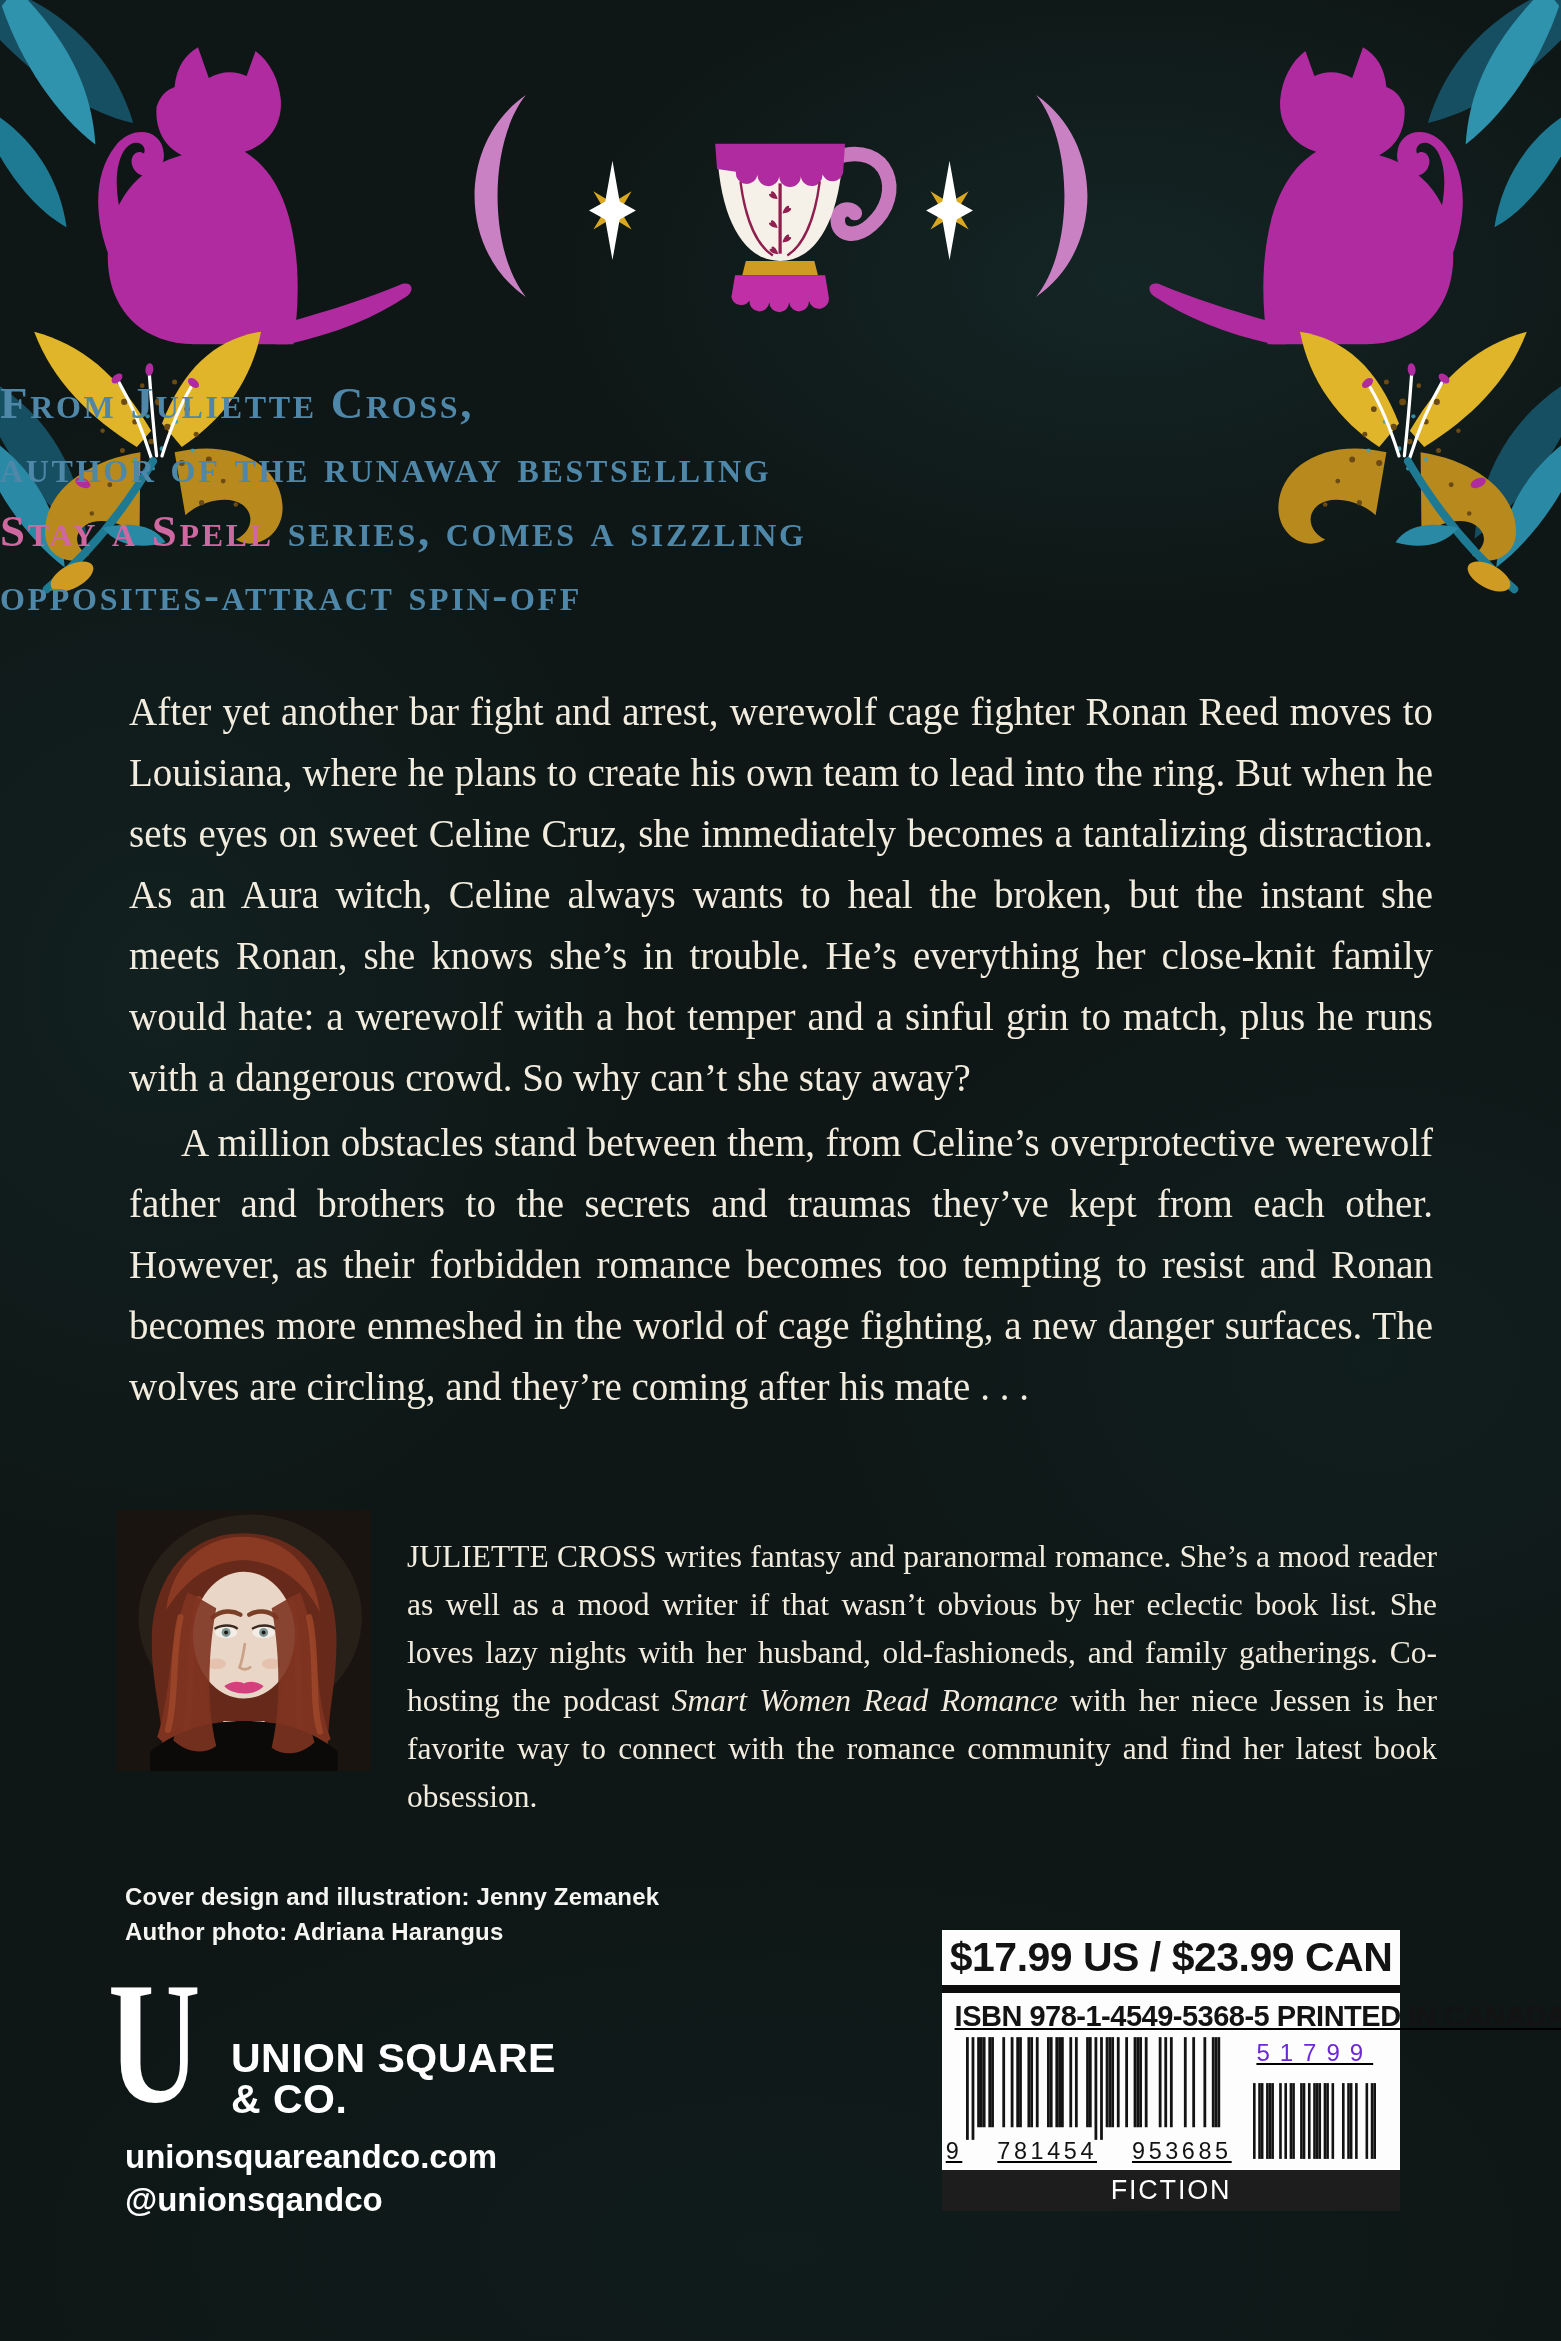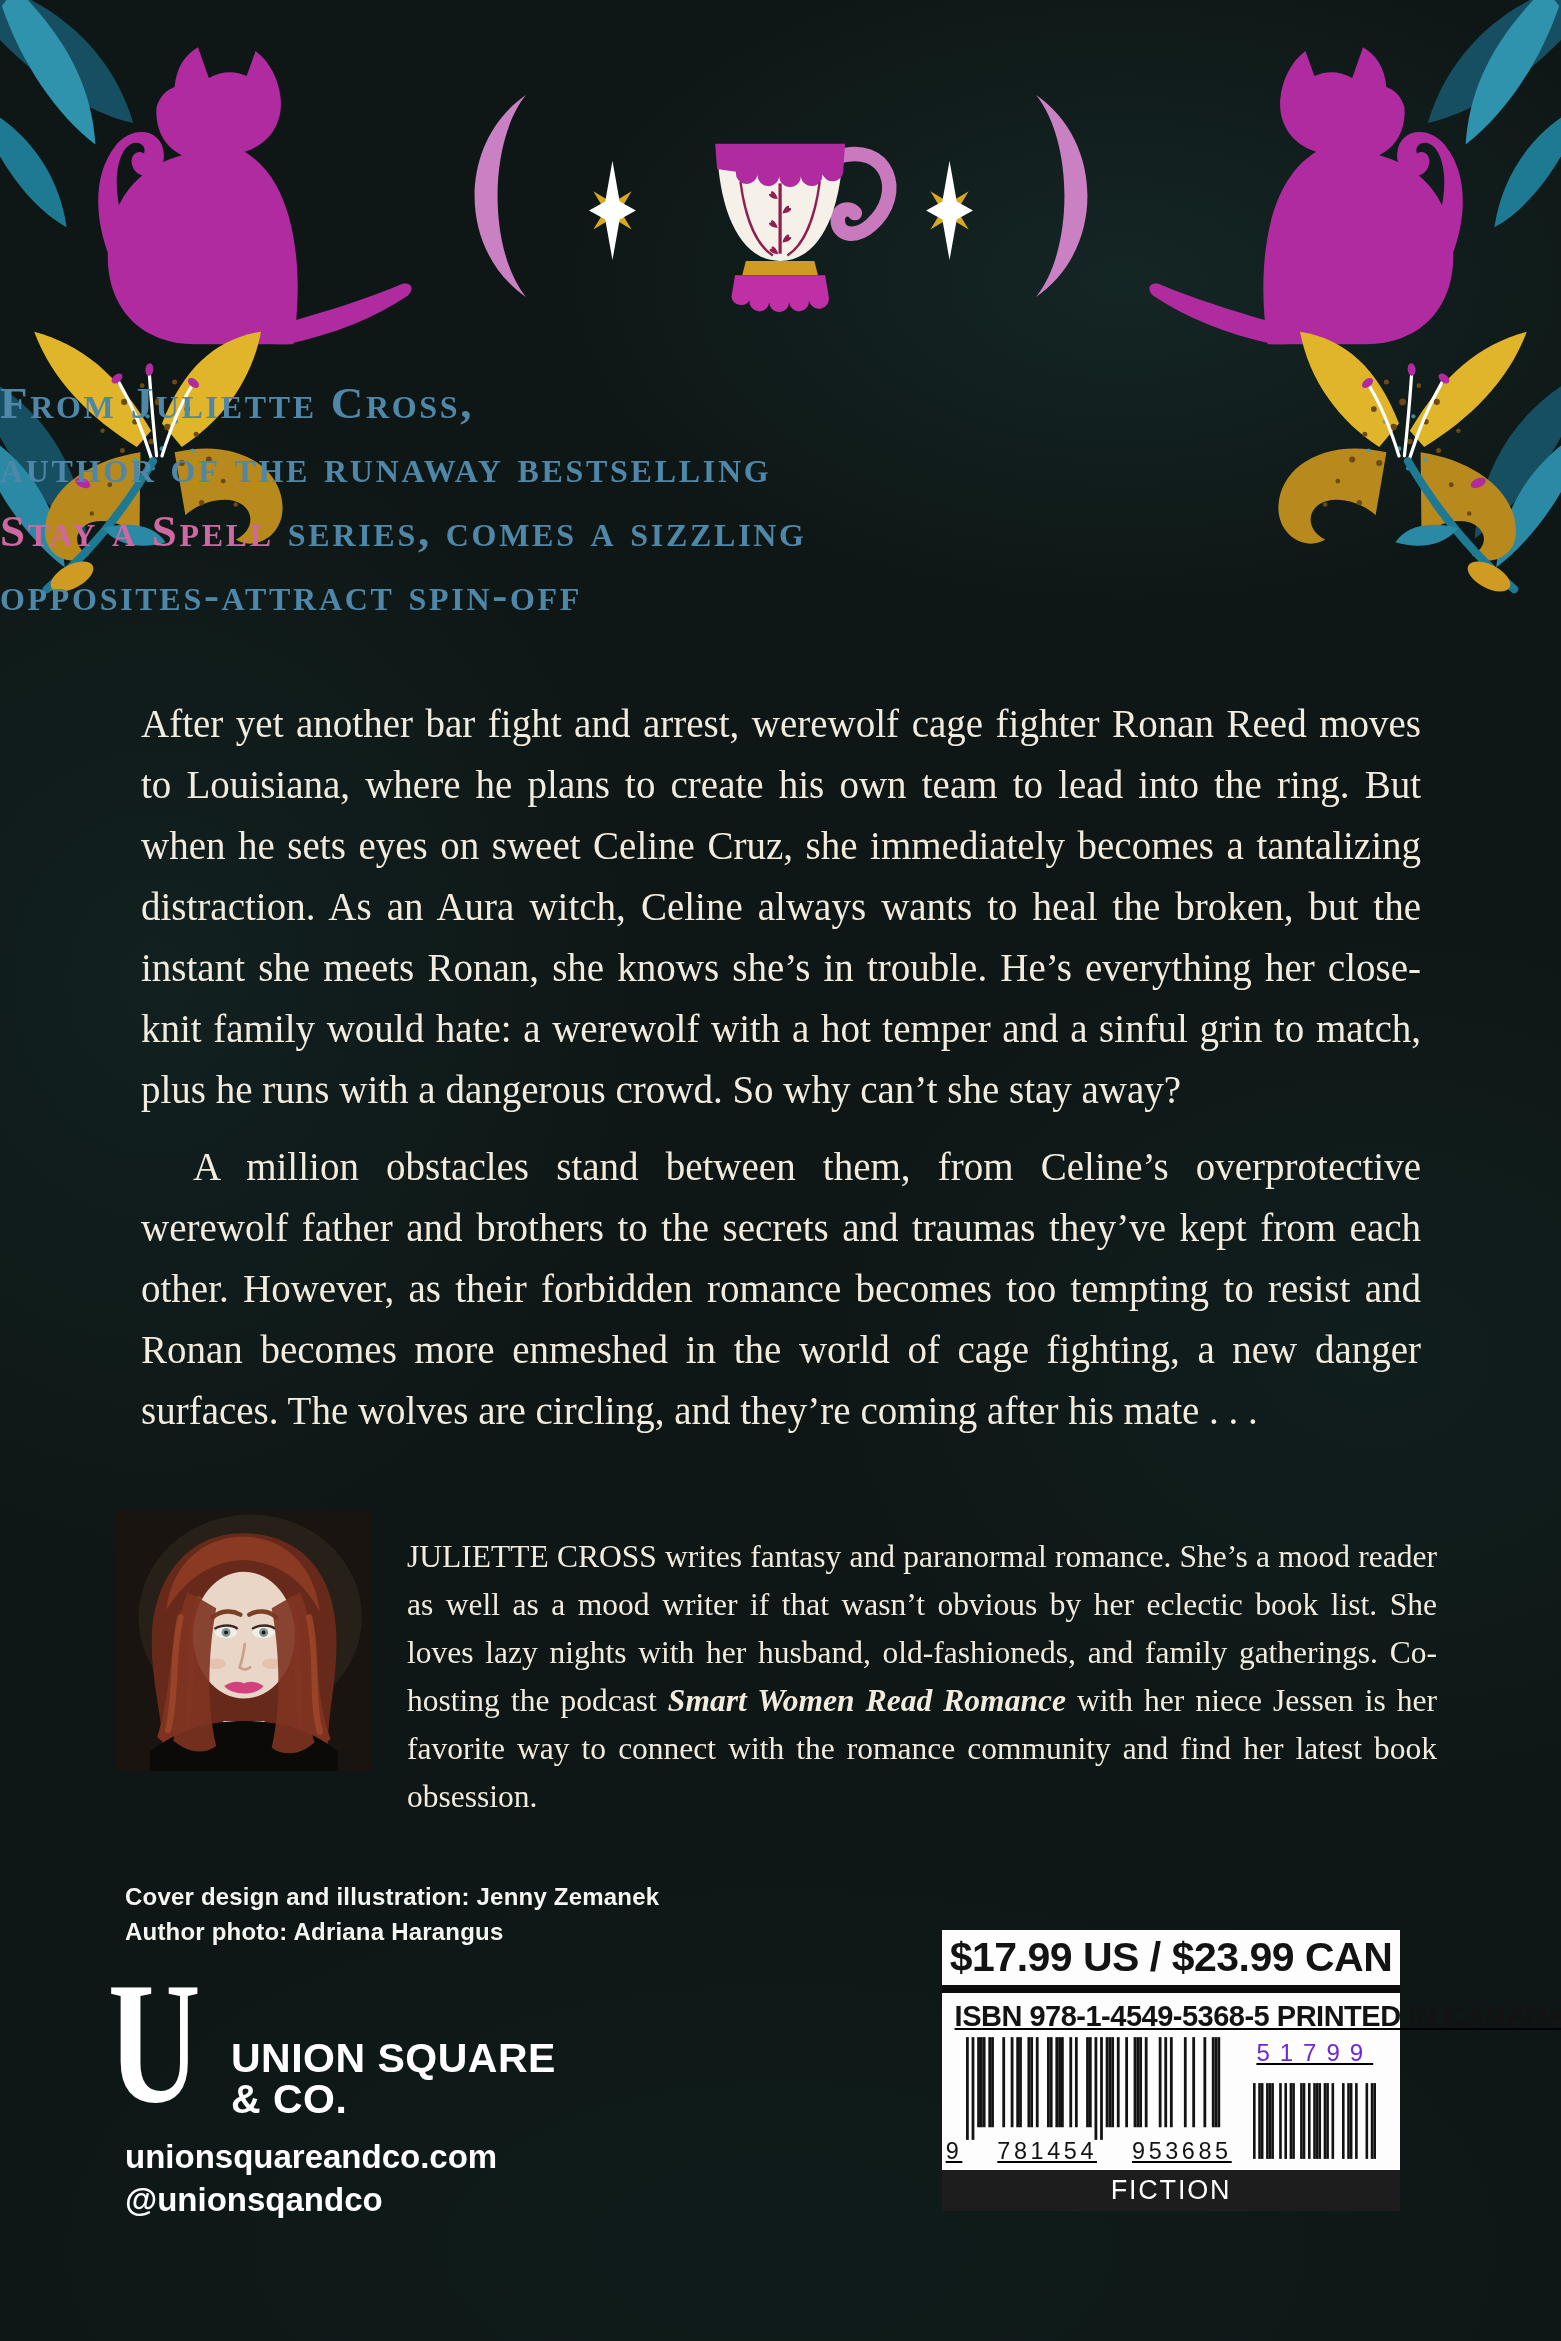--- a/index.html
+++ b/index.html
@@ -23,29 +23,29 @@
     position:absolute;left:0;top:371px;width:100%;
     font-variant:small-caps;font-weight:bold;
     font-size:45px;line-height:64px;letter-spacing:2.7px;color:#4f87a9;
   }
   .header .pink{color:#cf67a1;}
   
   .synopsis{
     position:absolute;left:125px;top:677px;width:1312px;
     color:#f2ecdf;font-size:39px;line-height:61px;text-align:justify;
   }
-  .synopsis p{margin:16px;}
+  .synopsis p{margin:4px;}
   .synopsis p + p{text-indent:52px;}
   
   .photo{position:absolute;left:113px;top:1510px;width:261px;height:261px;}
   .bio{
     position:absolute;left:407px;top:1501px;width:1030px;
     color:#f2ecdf;font-size:31.5px;line-height:48px;text-align:justify;
   }
-  .bio .podcast{font-style:italic;font-weight:bold;}
+  .bio .podcast{font-style:italic;}
   
   .credits{
     position:absolute;left:125px;top:1879px;
     font-family:"Liberation Sans",sans-serif;font-weight:bold;
     font-size:24px;line-height:35px;color:#f5f5f2;letter-spacing:0.2px;
   }
   
   .logo-u{
     position:absolute;left:108px;top:1985px;height:117px;
     font-family:"Liberation Serif",serif;font-weight:bold;color:#fff;

